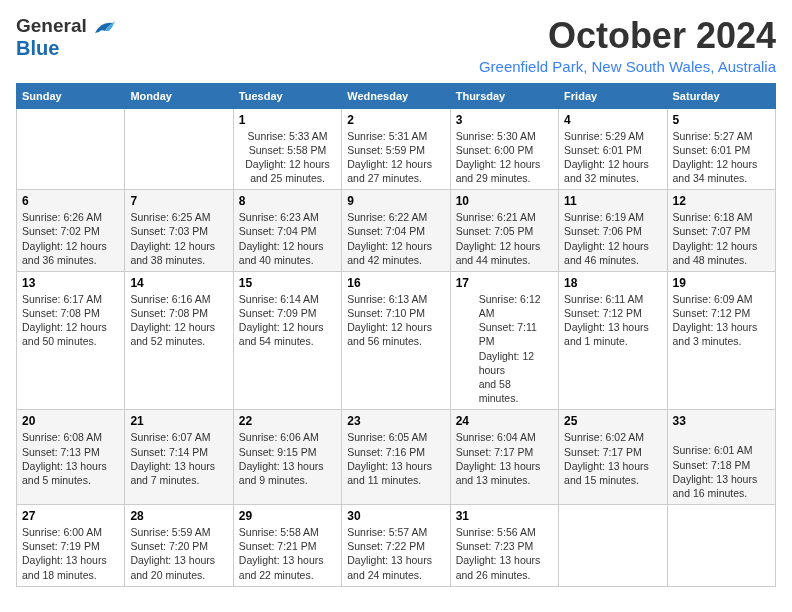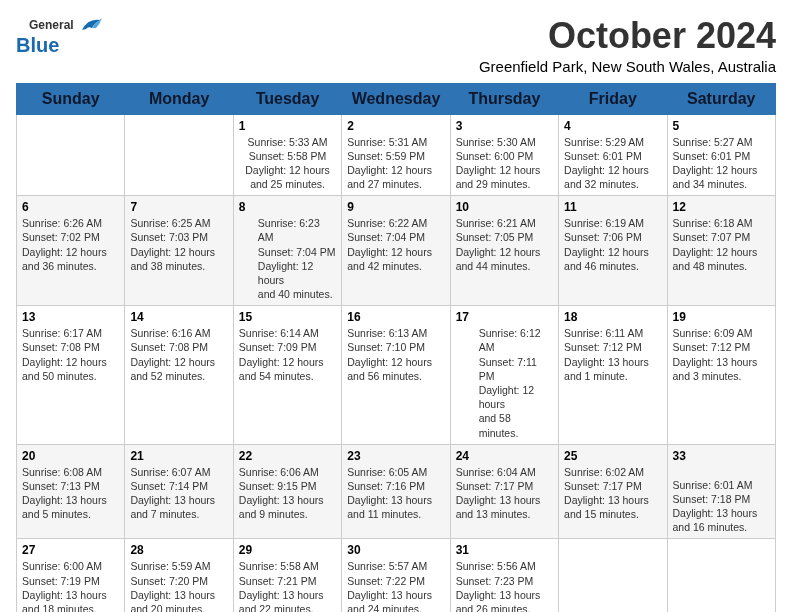--- a/index.html
+++ b/index.html
@@ -15,58 +15,57 @@
       align-items: flex-start;
       justify-content: space-between;
       margin-bottom: 4px;
     }
     .logo {
       display: flex;
       flex-direction: column;
       align-items: flex-start;
     }
     .logo-general {
-      font-size: 12px;
+      font-size: 19px;
       font-weight: bold;
       color: #333;
       line-height: 1.1;
-      margin-left: 13px;
     }
     .logo-blue {
       font-size: 20px;
       font-weight: bold;
       color: #1a6ab0;
       line-height: 1.1;
     }
     .title-block {
       text-align: right;
     }
     .month-title {
       font-size: 36px;
       font-weight: bold;
       color: #333;
       line-height: 1.1;
     }
     .location-title {
       font-size: 15px;
-      color: #000000;
+      color: #3b82f6;
       margin-top: 2px;
     }
     table {
       width: 100%;
       border-collapse: collapse;
       margin-top: 8px;
       font-size: 11px;
     }
     thead th {
       background-color: #2e74b5;
-      color: #0f172a;
-      text-align: center;
+      color: #ffffff;
+      text-align: left;
       padding: 6px 5px;
-      font-size: 16px;
+      font-size: 11px;
       font-weight: bold;
       border: 1px solid #2e74b5;
     }
     tbody td {
       border: 1px solid #ccc;
       vertical-align: top;
       padding: 4px 5px;
       min-height: 80px;
       height: 80px;
       width: 108px;
@@ -185,21 +184,21 @@
         </td>
         <td>
           <span class="day-num">7</span>
           <div class="day-info" style="white-space: pre-line;">Sunrise: 6:25 AM
 Sunset: 7:03 PM
 Daylight: 12 hours
 and 38 minutes.</div>
         </td>
         <td>
           <span class="day-num">8</span>
-          <div class="day-info" style="white-space: pre-line; margin-left: 19px;">Sunrise: 6:23 AM
+          <div class="day-info" style="white-space: pre-line;">Sunrise: 6:23 AM
 Sunset: 7:04 PM
 Daylight: 12 hours
 and 40 minutes.</div>
         </td>
         <td>
           <span class="day-num">9</span>
           <div class="day-info" style="white-space: pre-line;">Sunrise: 6:22 AM
 Sunset: 7:04 PM
 Daylight: 12 hours
 and 42 minutes.</div>

